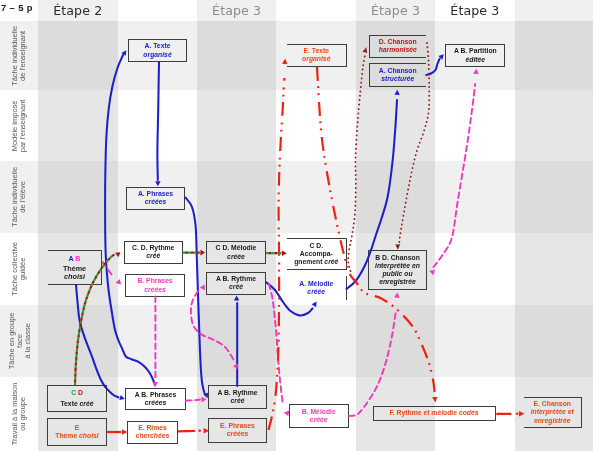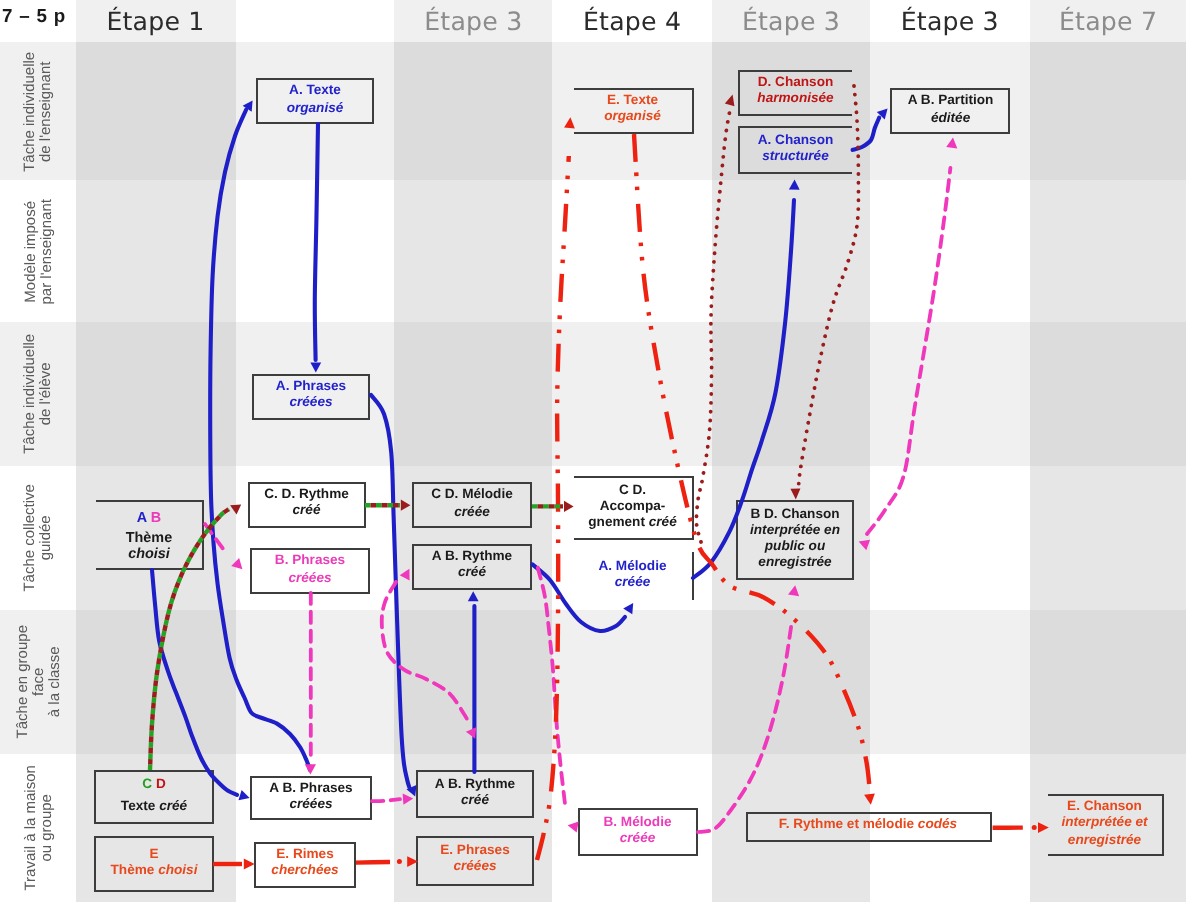--- a/index.html
+++ b/index.html
@@ -86,26 +86,24 @@
 <div class="cell" style="left:514.6px;top:377.0px;width:78.9px;height:74.0px;background:#e6e6e6;"></div>
 <div class="cell" style="left:38.0px;top:0;width:79.5px;height:21px;background:#f0f0f0;"></div>
 <div class="cell" style="left:117.5px;top:0;width:79.5px;height:21px;background:#ffffff;"></div>
 <div class="cell" style="left:197.0px;top:0;width:79.3px;height:21px;background:#f0f0f0;"></div>
 <div class="cell" style="left:276.3px;top:0;width:79.5px;height:21px;background:#ffffff;"></div>
 <div class="cell" style="left:355.8px;top:0;width:79.4px;height:21px;background:#f0f0f0;"></div>
 <div class="cell" style="left:435.2px;top:0;width:79.4px;height:21px;background:#ffffff;"></div>
 <div class="cell" style="left:514.6px;top:0;width:78.9px;height:21px;background:#f0f0f0;"></div>
 </div>
 <div class="corner">7 – 5 p</div>
-<div class="hdr" style="left:38.0px;top:0;width:79.5px;height:21px;">Étape 1</div>
+<div class="hdr" style="left:38.0px;top:0;width:79.5px;height:21px;">Étape 2</div>
 <div class="hdr dim" style="left:197.0px;top:0;width:79.3px;height:21px;">Étape 3</div>
-<div class="hdr" style="left:276.3px;top:0;width:79.5px;height:21px;">Étape 4</div>
 <div class="hdr dim" style="left:355.8px;top:0;width:79.4px;height:21px;">Étape 3</div>
 <div class="hdr" style="left:435.2px;top:0;width:79.4px;height:21px;">Étape 3</div>
-<div class="hdr dim" style="left:514.6px;top:0;width:78.9px;height:21px;">Étape 7</div>
 <div class="rowlab" style="left:0;top:21.0px;width:38.0px;height:69.0px;">
   <div class="rot">
         <div>Tâche individuelle</div>
         <div>de l'enseignant</div>
       </div>
 </div>
 <div class="rowlab" style="left:0;top:90.0px;width:38.0px;height:71.0px;">
   <div class="rot">
         <div>Modèle imposé</div>
         <div>par l'enseignant</div>

